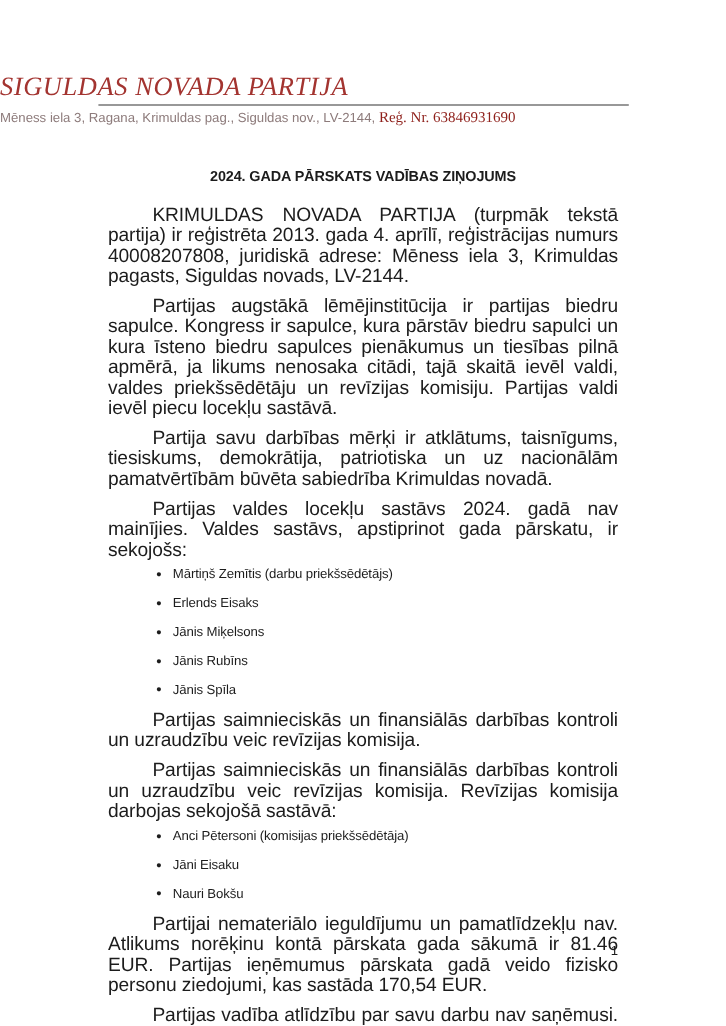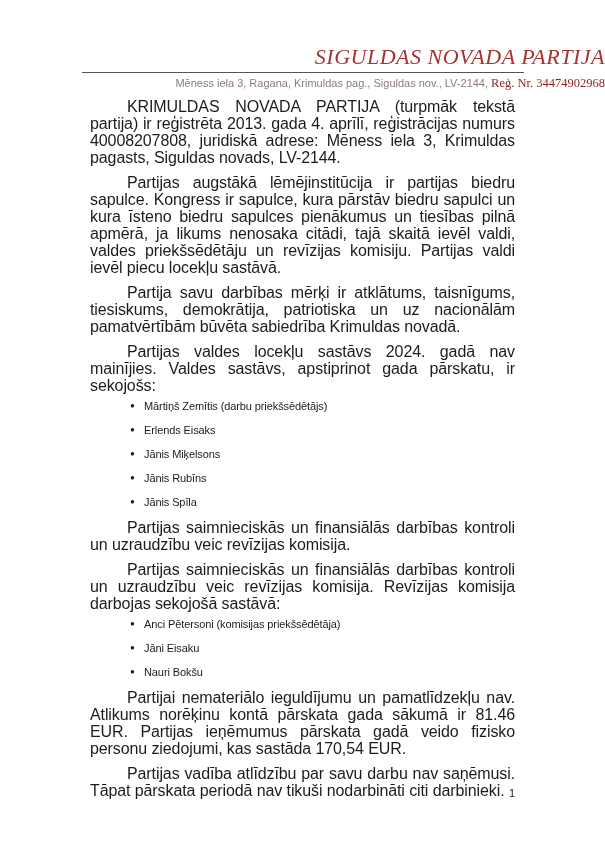--- a/index.html
+++ b/index.html
@@ -11,22 +11,22 @@
     position: relative;
     width: 605px;
     height: 855px;
     background: #ffffff;
     overflow: hidden;
     font-family: "Liberation Sans", sans-serif;
     color: var(--text, #1c1c1c);
   }
   
   .letterhead {
-    padding-top: 45px;
-    text-align: right;
+    padding-top: 60px;
+    text-align: left;
   }
   .org-name {
     font-family: "Liberation Serif", serif;
     font-style: italic;
     font-size: 22px;
     line-height: 24px;
     color: var(--header-red, #a33430);
     letter-spacing: 0.5px;
   }
   .lh-rule {
@@ -105,25 +105,26 @@
 </head>
 <body>
 
 <div class="page">
 
   <div class="letterhead">
     <div class="org-name">SIGULDAS NOVADA PARTIJA</div>
     <div class="lh-rule"></div>
     <div class="address-line">
       <span class="addr">Mēness iela 3, Ragana, Krimuldas pag., Siguldas nov., LV-2144,</span>
-      <span class="regnr">Reģ. Nr. 34474902968</span>
+      <span class="regnr">Reģ. Nr. 63846931690</span>
     </div>
   </div>
 
   <div class="content">
+    <h1 class="doc-title">2024. GADA PĀRSKATS VADĪBAS ZIŅOJUMS</h1>
 
     <p class="para">KRIMULDAS NOVADA PARTIJA (turpmāk tekstā partija) ir reģistrēta 2013. gada 4. aprīlī, reģistrācijas numurs 40008207808, juridiskā adrese: Mēness iela 3, Krimuldas pagasts, Siguldas novads, LV-2144.</p>
     <p class="para">Partijas augstākā lēmējinstitūcija ir partijas biedru sapulce. Kongress ir sapulce, kura pārstāv biedru sapulci un kura īsteno biedru sapulces pienākumus un tiesības pilnā apmērā, ja likums nenosaka citādi, tajā skaitā ievēl valdi, valdes priekšsēdētāju un revīzijas komisiju. Partijas valdi ievēl piecu locekļu sastāvā.</p>
     <p class="para">Partija savu darbības mērķi ir atklātums, taisnīgums, tiesiskums, demokrātija, patriotiska un uz nacionālām pamatvērtībām būvēta sabiedrība Krimuldas novadā.</p>
     <p class="para">Partijas valdes locekļu sastāvs 2024. gadā nav mainījies. Valdes sastāvs, apstiprinot gada pārskatu, ir sekojošs:</p>
 
     <ul class="bullets">
       <li><span class="bullet">●</span><span>Mārtiņš Zemītis  (darbu priekšsēdētājs)</span></li>
       <li><span class="bullet">●</span><span>Erlends Eisaks</span></li>
       <li><span class="bullet">●</span><span>Jānis Miķelsons</span></li>

